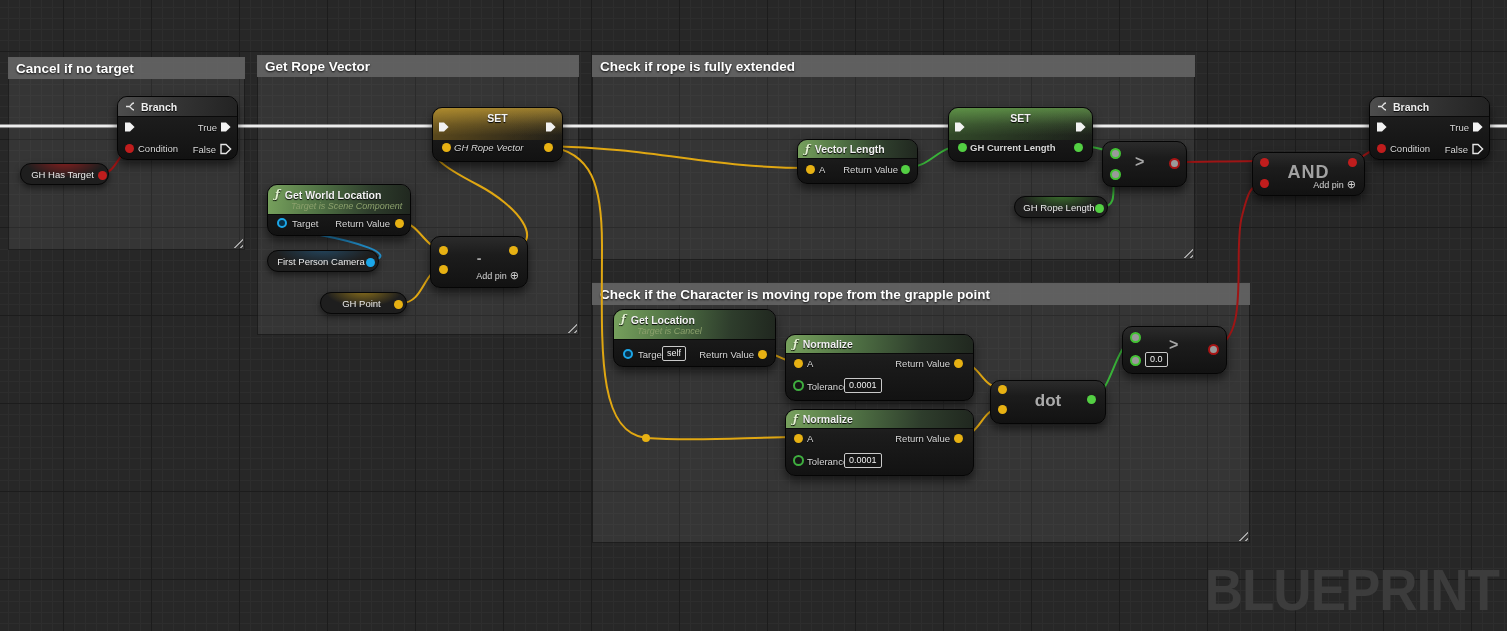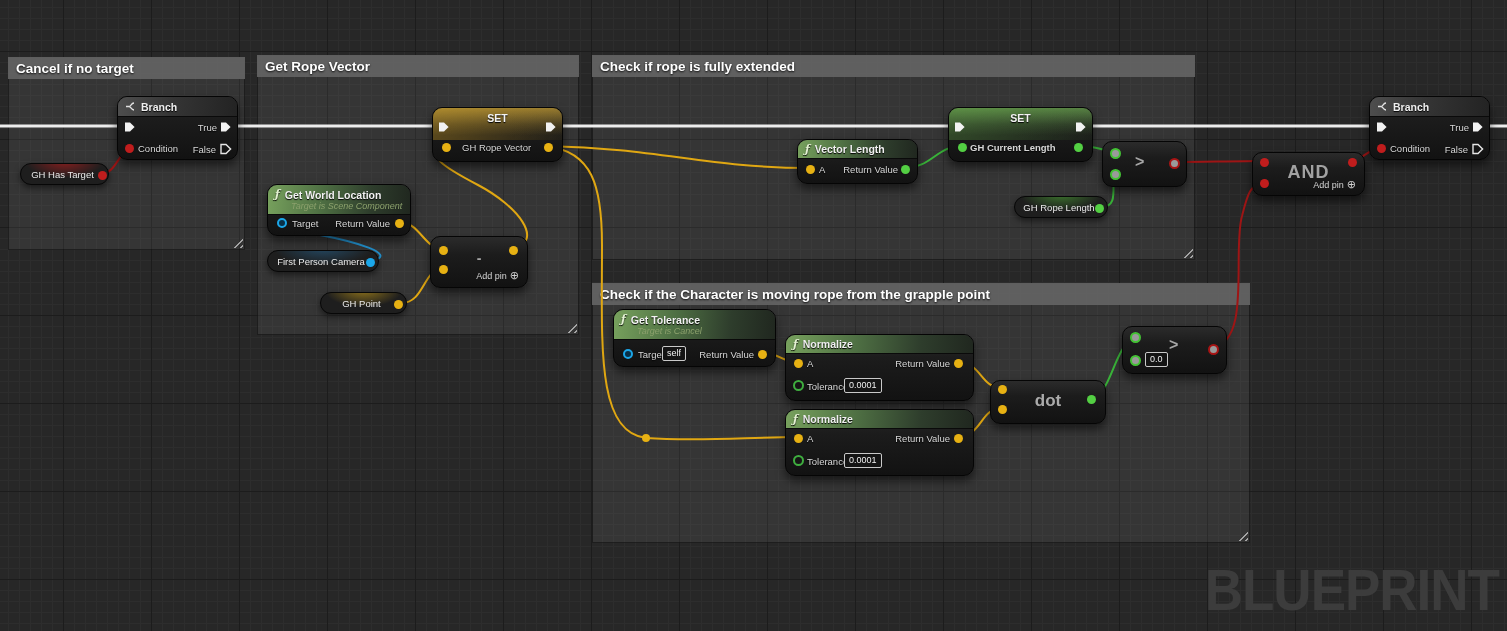--- a/index.html
+++ b/index.html
@@ -166,21 +166,21 @@
   <div class="node" style="left:432px;top:107px;width:129px;height:53px;">
     <div class="sethdr gold"></div>
     <div class="settitle">SET</div>
     <svg class="pexec" style="left:5px;top:13px;" viewBox="0 0 12 12">
         <path d="M1 1.5 H6 L10.6 6 L6 10.5 H1 Z" fill="#f2f2f2"></path>
       </svg>
     <svg class="pexec" style="right:5px;top:13px;" viewBox="0 0 12 12">
         <path d="M1 1.5 H6 L10.6 6 L6 10.5 H1 Z" fill="#f2f2f2"></path>
       </svg>
     <span class="pin ps-yellow" style="left:9px;top:35px;"></span>
-    <span class="pl" style="left:29px;top:34px;">GH Rope Vector</span>
+    <span class="pl" style="left:21px;top:34px;font-style:italic;">GH Rope Vector</span>
     <span class="pin ps-yellow" style="right:9px;top:35px;"></span>
   </div>
 
   <div class="node" style="left:267px;top:184px;width:142px;height:50px;">
     <div class="hdr2 green">
       <span class="t1">
           <span class="fn">ƒ</span>
         <span>Get World Location</span>
         </span>
       <span class="t2">Target is Scene Component</span>
@@ -279,21 +279,21 @@
     <span class="pl" style="right:21px;top:47px;">False</span>
     <svg class="pexec" style="right:5px;top:46px;" viewBox="0 0 12 12">
         <path d="M1 1.5 H6 L10.6 6 L6 10.5 H1 Z" fill="none" stroke="#e6e6e6" stroke-width="1.4"></path>
       </svg>
   </div>
 
   <div class="node" style="left:613px;top:309px;width:161px;height:56px;">
     <div class="hdr2 green">
       <span class="t1">
           <span class="fn">ƒ</span>
-        <span>Get Tolerance</span>
+        <span>Get Location</span>
         </span>
       <span class="t2">Target is Cancel</span>
     </div>
     <span class="pin prg-blue" style="left:9px;top:39px;"></span>
     <span class="pl" style="left:24px;top:39px;">Target</span>
     <span class="vbox" style="left:48px;top:36px;">self</span>
     <span class="pl" style="right:21px;top:39px;">Return Value</span>
     <span class="pin ps-yellow" style="right:8px;top:40px;"></span>
   </div>
 

